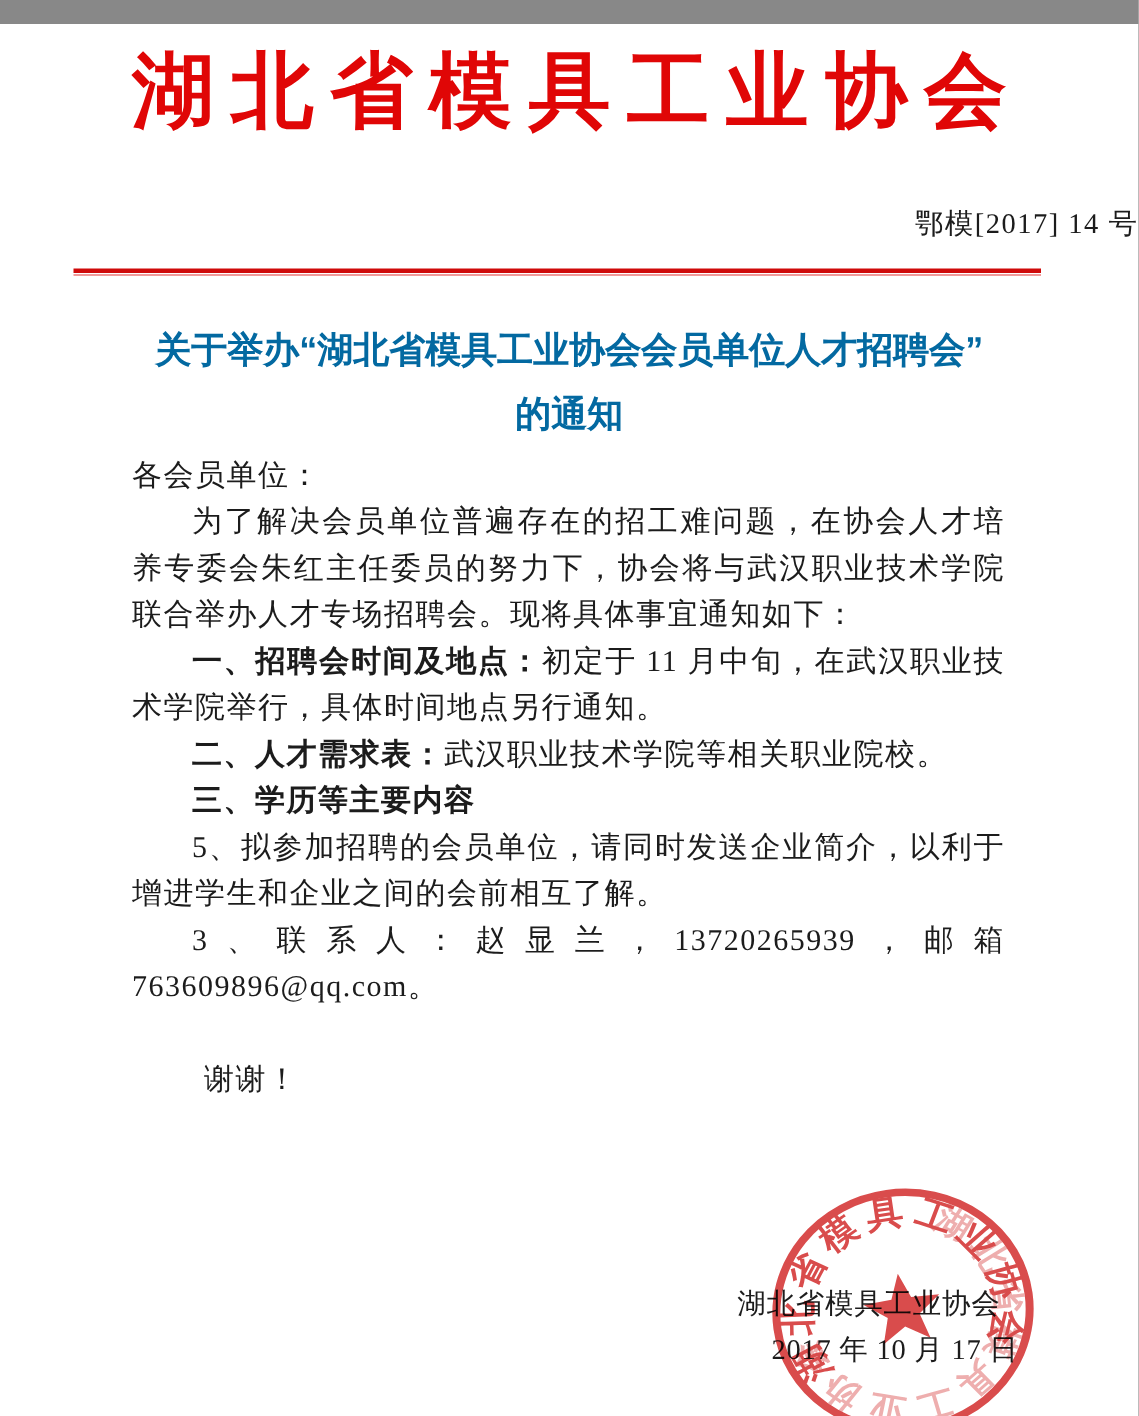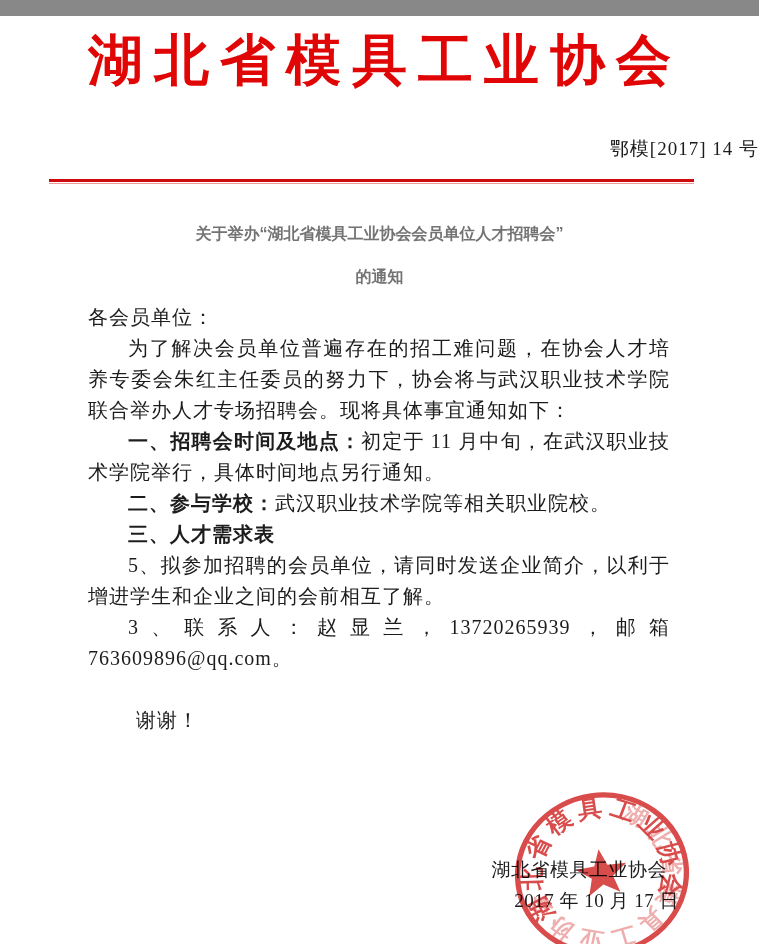--- a/index.html
+++ b/index.html
@@ -38,22 +38,22 @@
     background:linear-gradient(to bottom,
       var(--line-red) 0px,var(--line-red) 3px,
       #ffffff 3px,#ffffff 4px,
       var(--line-red-light) 4px,var(--line-red-light) 5px);
   }
   
   #notice-title{
     position:absolute;top:196px;left:0;right:0;
     text-align:center;
     font-family:"Liberation Sans","DejaVu Sans",sans-serif;
-    font-weight:bold;font-size:16px;line-height:43px;
-    color:#737373;
+    font-weight:bold;font-size:24px;line-height:43px;
+    color:#0369a1;
   }
   
   #body-block{
     position:absolute;top:286px;left:88px;width:582px;
     font-size:20px;line-height:31px;letter-spacing:1px;
     text-align:justify;
   }
   .para{margin:0;}
   .para.indent{text-indent:2em;}
   .bold{font-weight:bold;}
@@ -98,22 +98,22 @@
   <div id="notice-title">
     <div>关于举办“湖北省模具工业协会会员单位人才招聘会”</div>
     <div>的通知</div>
   </div>
 
   <div id="body-block">
     <div>
         <p class="para"><span class="">各会员单位：</span></p>
         <p class="para indent"><span class="">为了解决会员单位普遍存在的招工难问题，在协会人才培养专委会朱红主任委员的努力下，协会将与武汉职业技术学院联合举办人才专场招聘会。现将具体事宜通知如下：</span></p>
         <p class="para indent"><span class="bold">一、招聘会时间及地点：</span><span class="">初定于 11 月中旬，在武汉职业技术学院举行，具体时间地点另行通知。</span></p>
-        <p class="para indent"><span class="bold">二、参与学校：</span><span class="">武汉职业技术学院等相关职业院校。</span></p>
-        <p class="para indent"><span class="bold">三、人才需求表</span></p>
+        <p class="para indent"><span class="bold">二、人才需求表：</span><span class="">武汉职业技术学院等相关职业院校。</span></p>
+        <p class="para indent"><span class="bold">三、学历等主要内容</span></p>
         <p class="para indent"><span class="">5、拟参加招聘的会员单位，请同时发送企业简介，以利于增进学生和企业之间的会前相互了解。</span></p>
         <p class="para indent"><span class="">3、联系人：赵显兰，13720265939，邮箱 763609896@qq.com。</span></p>
       </div>
     <p id="closing-note">谢谢！</p>
   </div>
 
   <div id="signature-block">
     <div id="signature-org">湖北省模具工业协会</div>
     <div id="signature-date">2017 年 10 月 17 日</div>
   </div>

